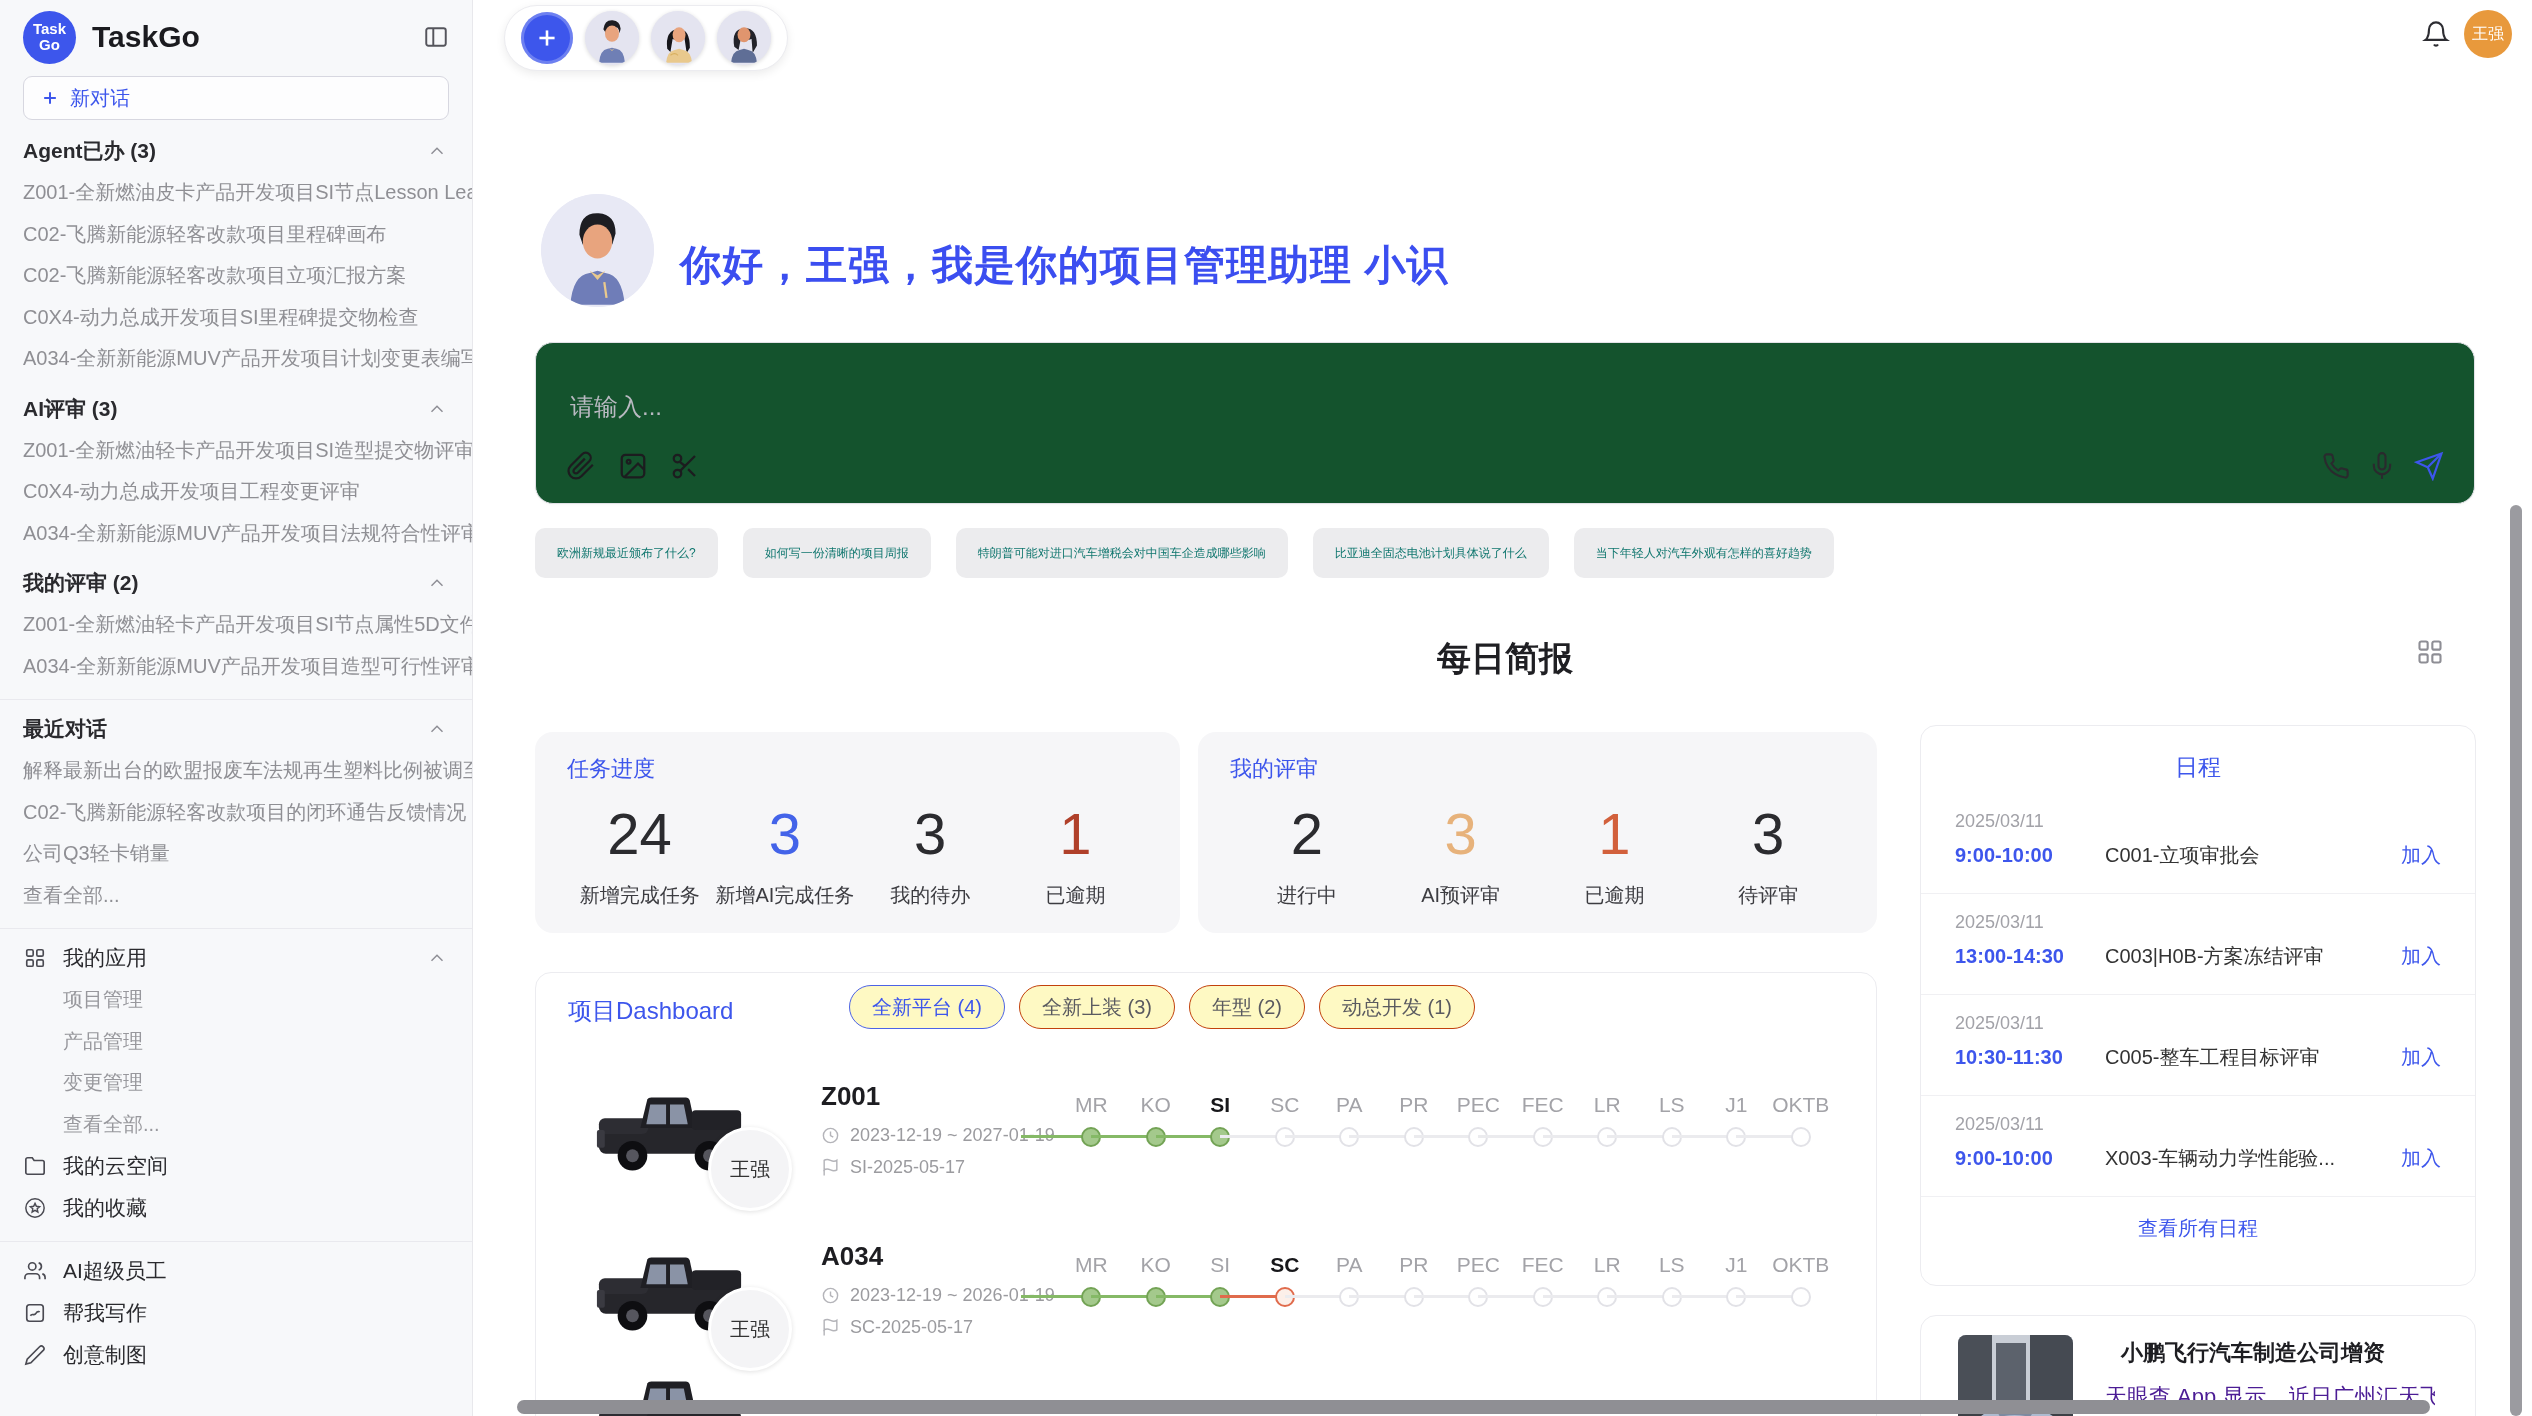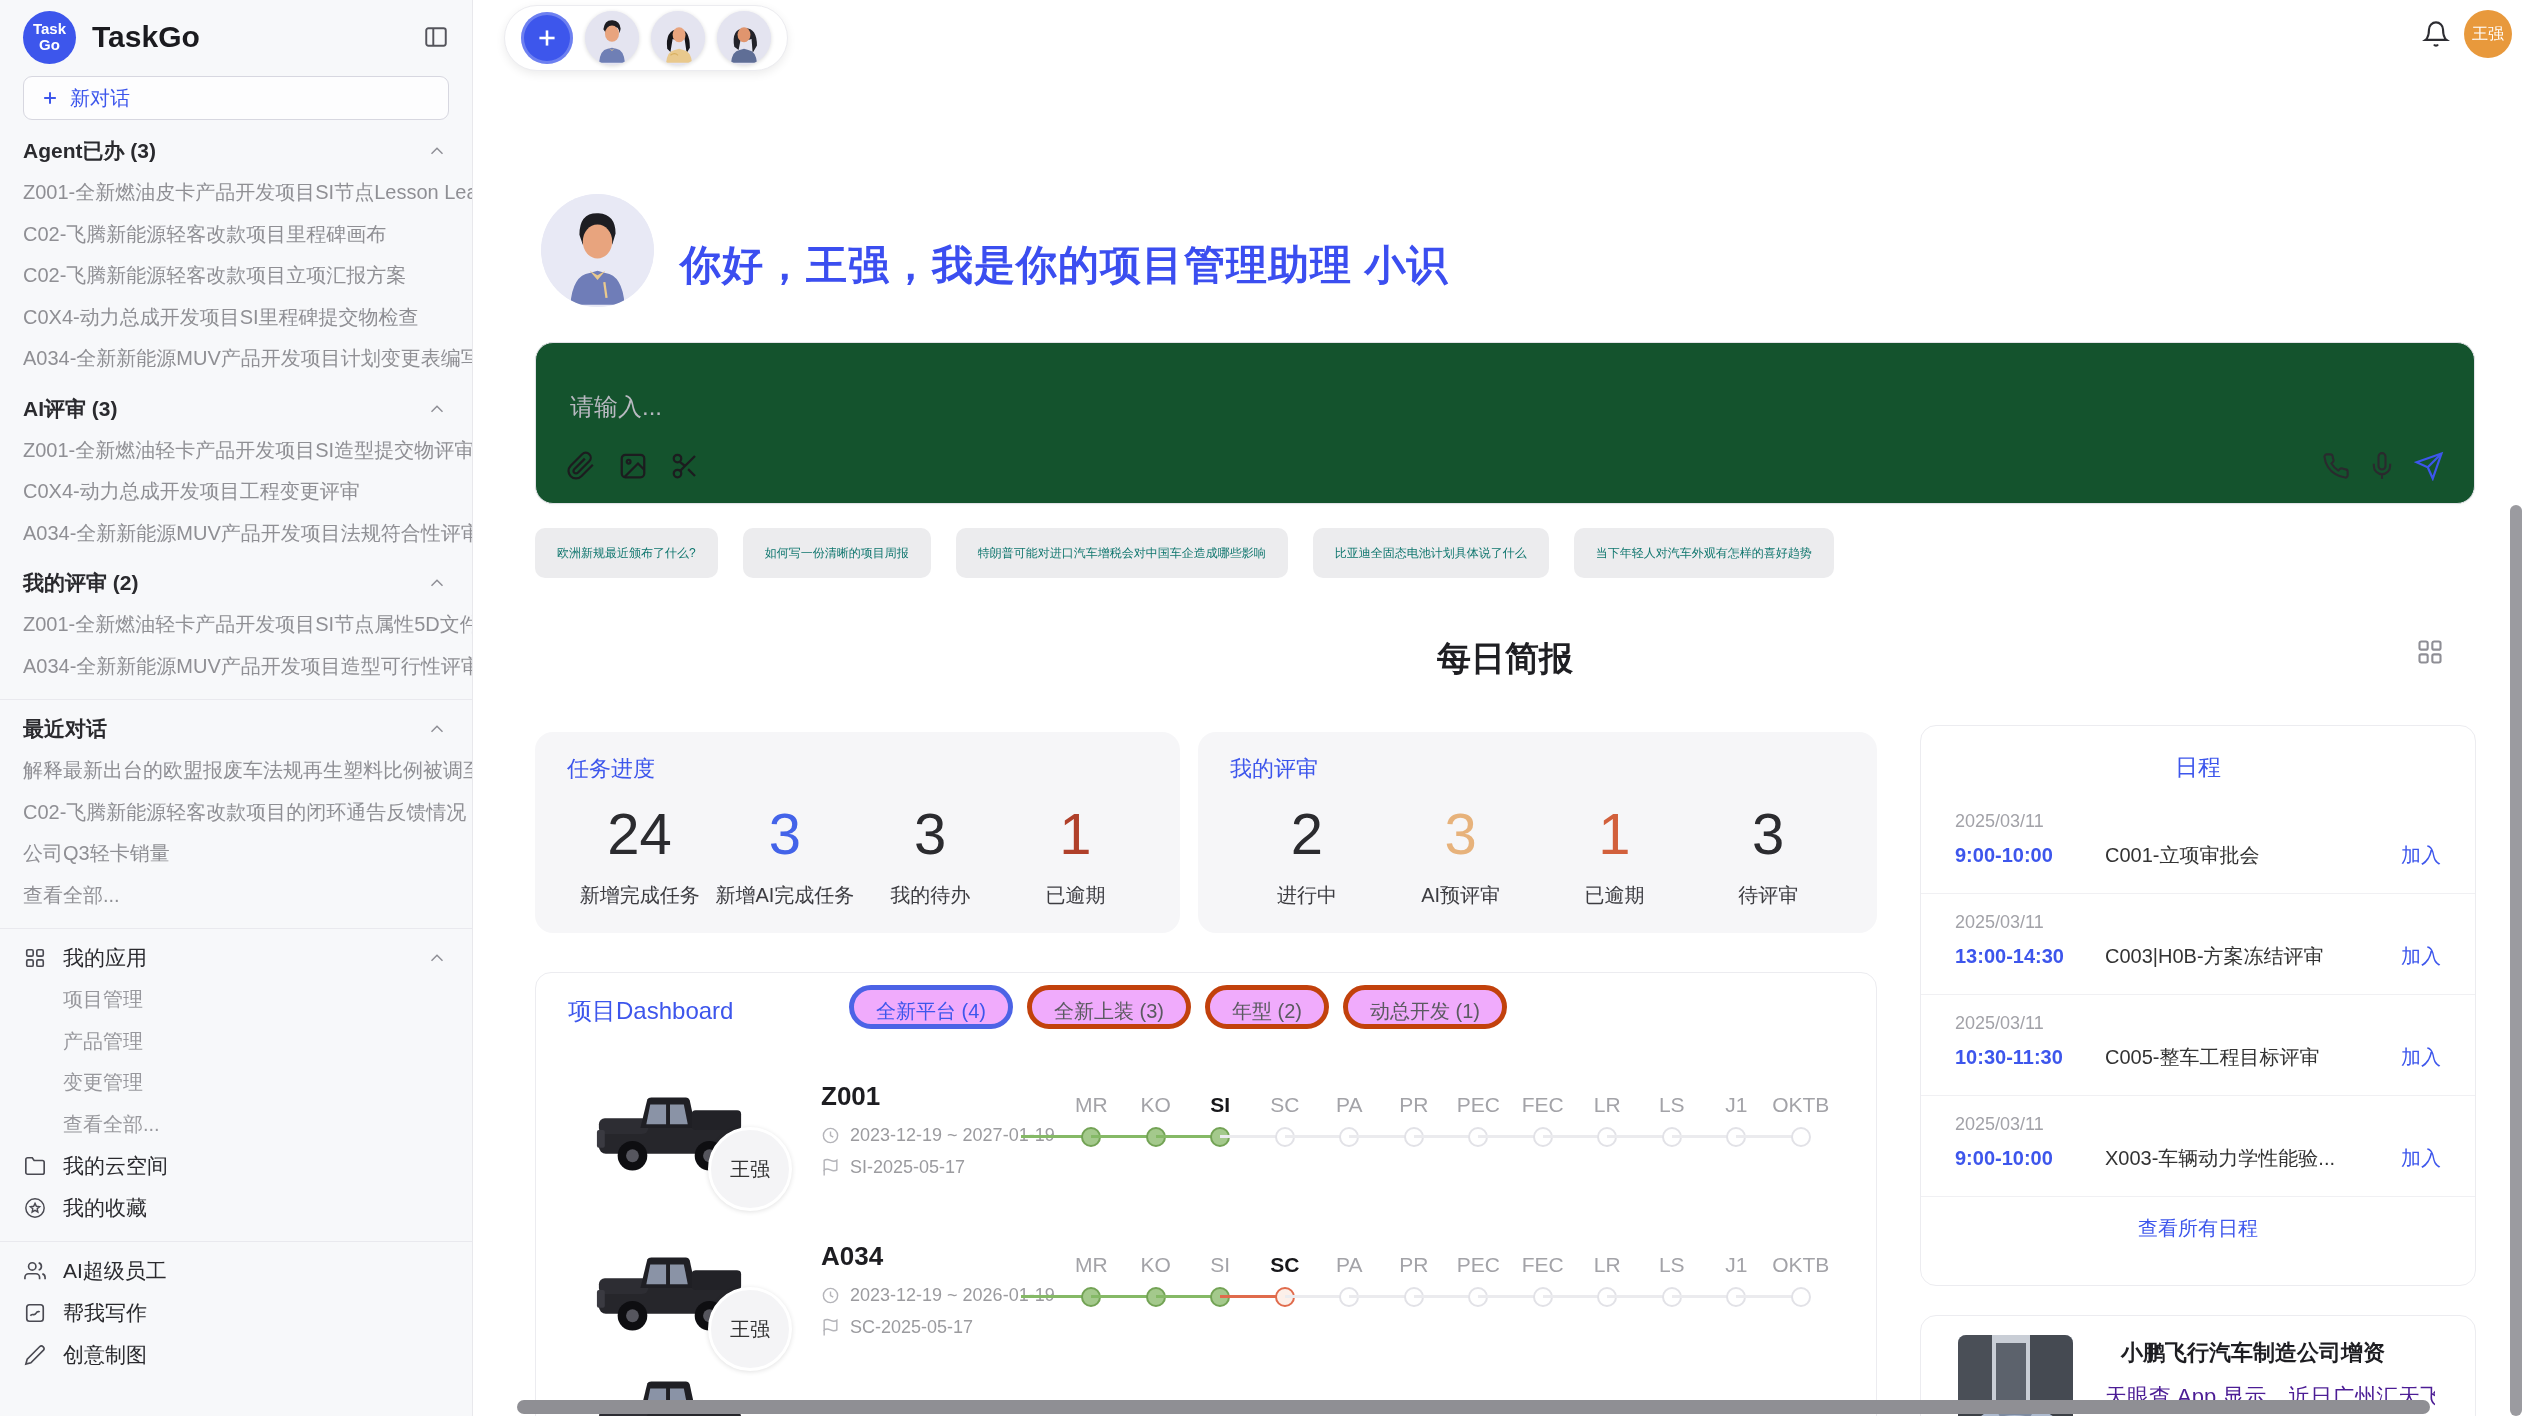--- a/index.html
+++ b/index.html
@@ -49,21 +49,21 @@
   .stat-card-title{font-size:22px;color:#3d56ec;}
   .stat-row{display:flex;margin-top:14px;}
   .stat-col{flex:1;text-align:center;}
   .stat-num{font-size:58px;font-weight:500;line-height:72px;}
   .stat-label{font-size:20px;color:#3c3c41;margin-top:12px;}
   .c-dark{color:#2b2b2f}.c-blue{color:#4363e9}.c-rust{color:#b0402a}.c-orange{color:#e7b27b}.c-red{color:#d2603c}
   
   .dash-card{position:absolute;left:535px;top:972px;width:1342px;height:560px;border:1px solid #ececf0;border-radius:16px;background:#fff;box-sizing:border-box;}
   .dash-title{position:absolute;left:32px;top:22px;font-size:24px;color:#3d56ec;}
   .dash-filters{position:absolute;left:313px;top:12px;display:flex;gap:14px;}
-  .fpill{height:44px;line-height:42px;padding:0 22px;border-radius:22px;border:5px solid #c2410c;color:#5a5a60;font-size:20px;background:#f0abfc;cursor:pointer;box-sizing:border-box;white-space:nowrap;}
+  .fpill{height:44px;line-height:42px;padding:0 22px;border-radius:22px;border:1px solid #c2410c;color:#5a5a60;font-size:20px;background:#fef9c3;cursor:pointer;box-sizing:border-box;white-space:nowrap;}
   .fpill.active{border-color:#4c63e6;color:#3d56ec;}
   .proj-row{position:absolute;left:0;width:1340px;height:160px;}
   .proj-car{position:absolute;left:55px;top:4px;width:158px;height:102px;}
   .owner-badge{position:absolute;left:172px;top:48px;width:78px;height:78px;border-radius:50%;background:#f4f4f6;border:3px solid #fff;box-shadow:0 1px 5px rgba(0,0,0,.12);display:flex;align-items:center;justify-content:center;font-size:20px;color:#333;}
   .proj-code{position:absolute;left:285px;top:2px;font-size:26px;font-weight:700;color:#1d1d21;}
   .proj-meta{position:absolute;left:285px;display:flex;align-items:center;gap:10px;font-size:18px;color:#9b9b9f;white-space:nowrap;}
   .proj-meta .icn{color:#b4b4b9}
   .timeline{position:absolute;left:523px;top:12px;display:flex;align-items:flex-end;}
   .ms-col{width:64.5px;position:relative;text-align:center;}
   .ms-label{font-size:21px;color:#a3a3a8;height:32px;line-height:28px;}

